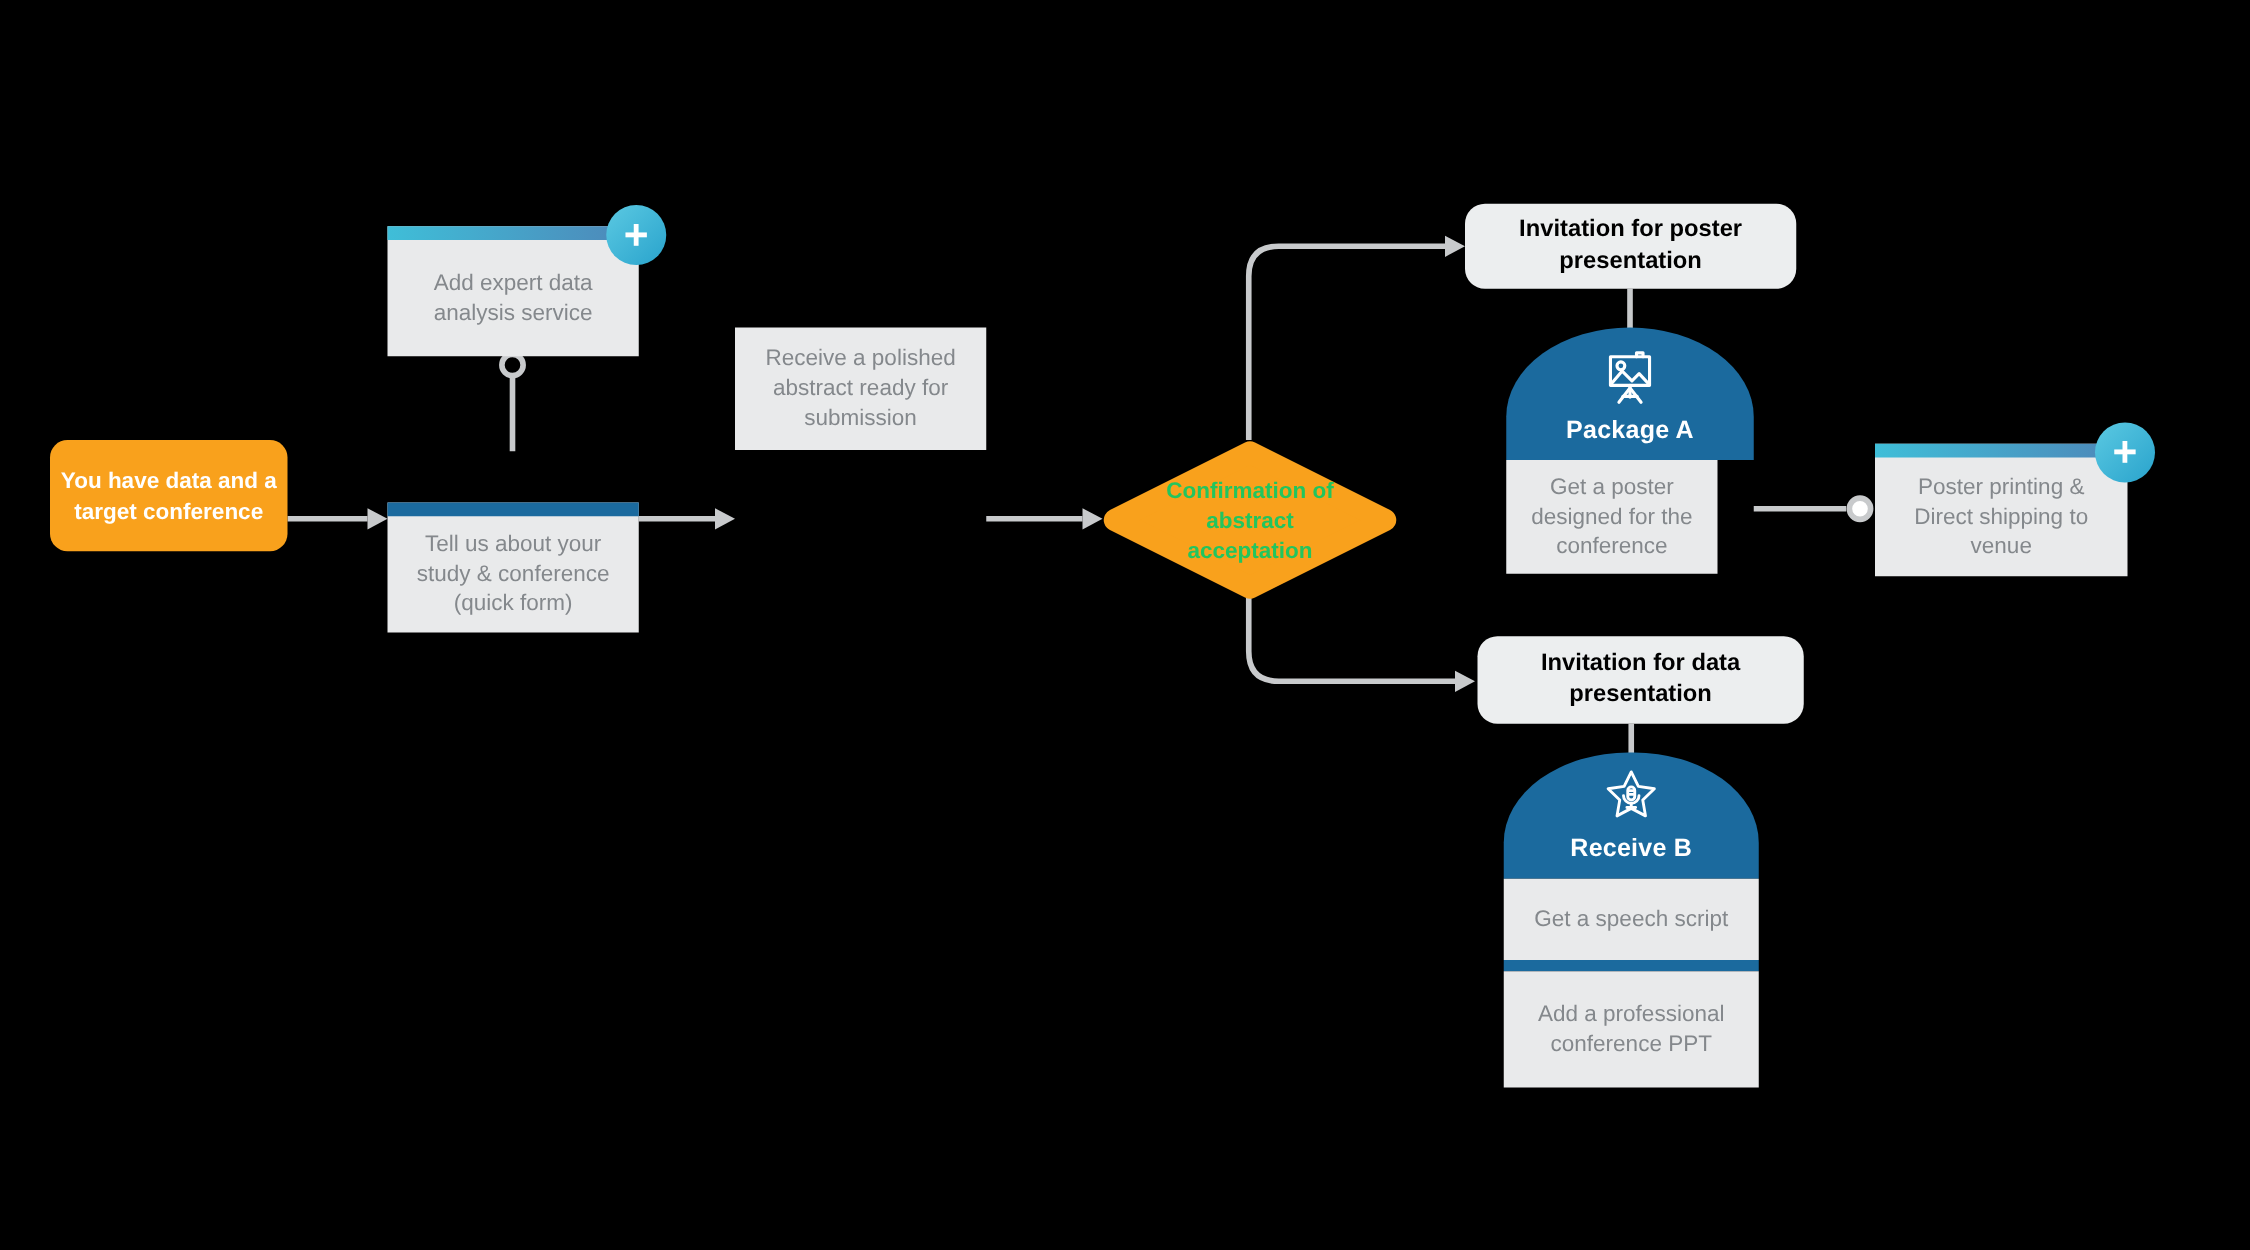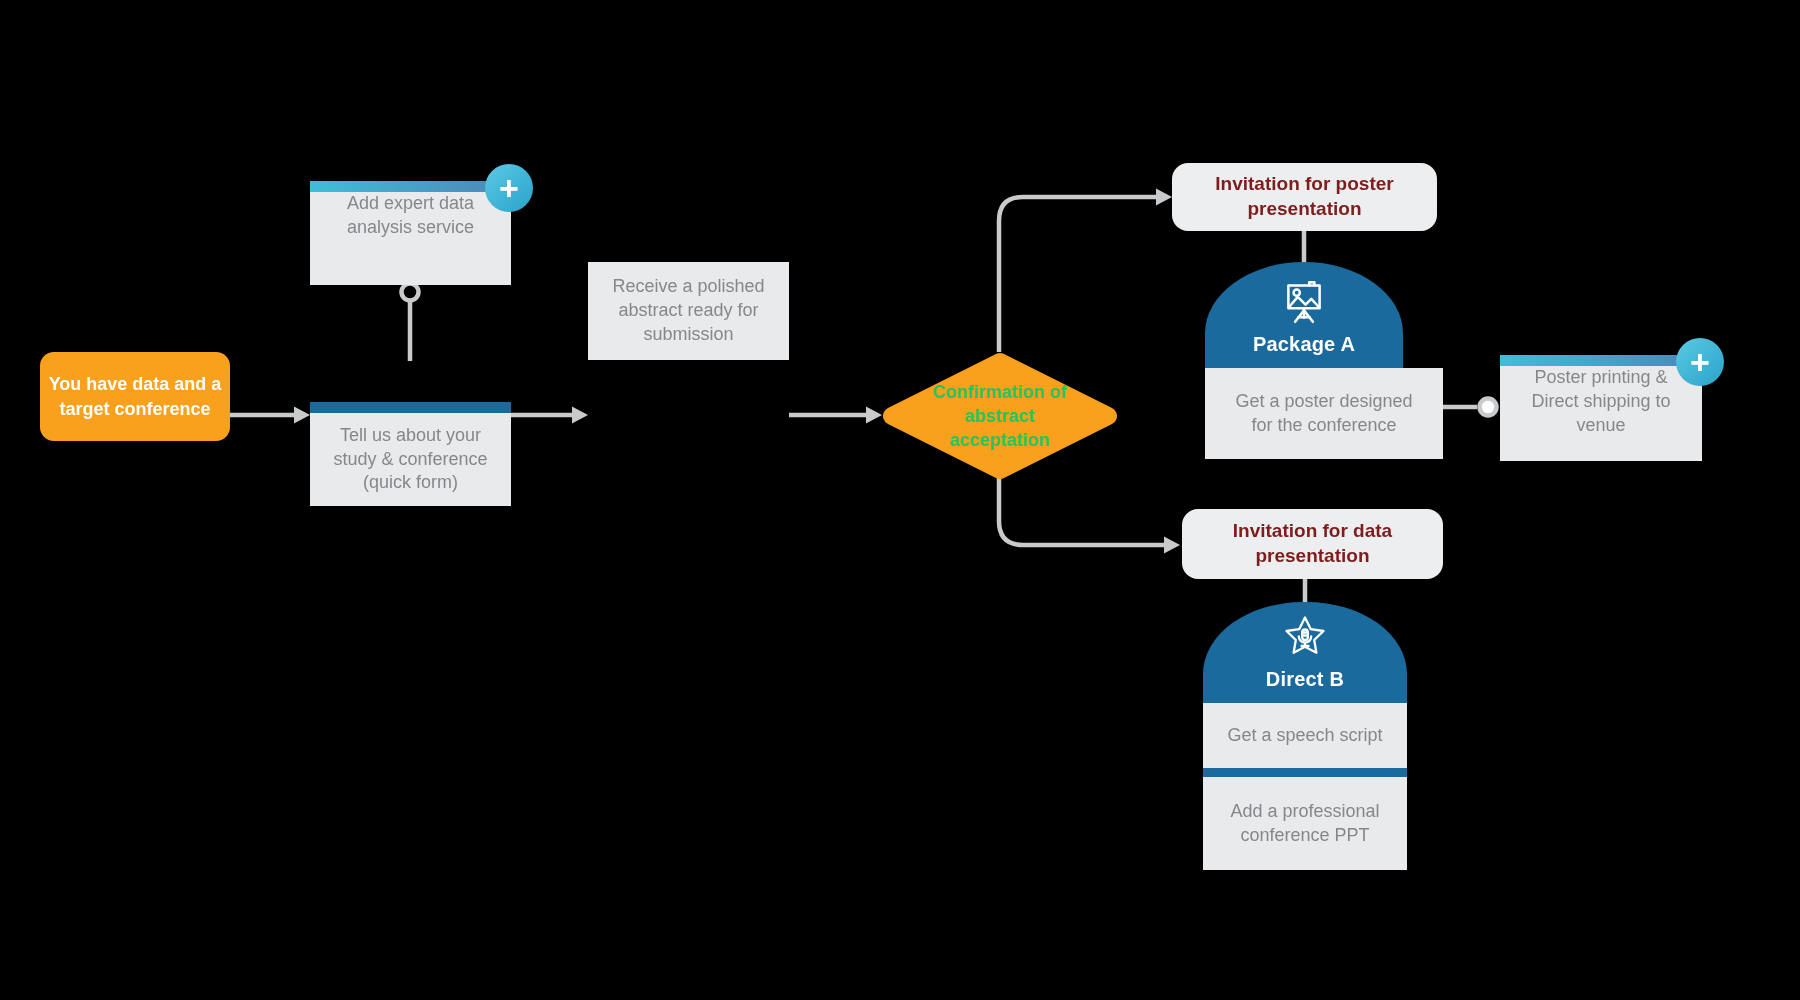--- a/index.html
+++ b/index.html
@@ -17,21 +17,21 @@
     left:40px;top:352px;width:190px;height:89px;border-radius:14px;
     background:#F9A11C;color:#fff;font-weight:bold;font-size:18px;line-height:1.35;
   }
   .start-box .lbl{max-width:178px;}
 
   
   .addon{background:#E9EAEB;}
   .addon .bar{position:absolute;left:0;top:0;right:0;height:11px;
     background:linear-gradient(90deg,#3FBED8,#4E86B8);}
   .addon .body{position:absolute;left:0;top:11px;right:0;bottom:0;
-    display:flex;align-items:flex-start;justify-content:center;text-align:center;
+    display:flex;align-items:center;justify-content:center;text-align:center;
     color:#84888C;font-size:18px;line-height:1.33;}
   .addon-analysis{left:310px;top:181px;width:201px;height:104px;}
   .addon-analysis .lbl{width:170px;}
   .addon-printing{left:1500px;top:355px;width:202px;height:106px;}
   .addon-printing .lbl{width:180px;}
 
   .plus-badge{
     position:absolute;width:48px;height:48px;border-radius:50%;
     background:linear-gradient(135deg,#5BC9E2,#29A3CC);
     display:flex;align-items:center;justify-content:center;
@@ -60,39 +60,39 @@
     text-align:center;color:#84888C;font-size:18px;line-height:1.33;box-sizing:border-box;}
   .pkg .divider{background:#1B6A9E;height:9px;}
 
   .pkg-base{left:588px;top:262px;width:201px;}
   .pkg-base .dome{width:201px;height:106px;}
   .pkg-base .sect{width:201px;height:98px;}
   .pkg-base .lbl{width:180px;}
 
   .pkg-a{left:1205px;top:262px;width:198px;}
   .pkg-a .dome{width:198px;height:106px;}
-  .pkg-a .sect{width:238px;height:91px;}
+  .pkg-a .sect{width:169px;height:91px;}
   .pkg-a .lbl{width:190px;}
 
   .pkg-b{left:1203px;top:602px;width:204px;}
   .pkg-b .dome{width:204px;height:101px;}
   .pkg-b .sect1{width:204px;height:65px;}
   .pkg-b .sect2{width:204px;height:93px;}
   .pkg-b .lbl{width:180px;}
 
   
   .decision{left:878px;top:352px;width:244px;height:128px;}
   .decision svg{position:absolute;left:0;top:0;}
   .decision .lbl{position:absolute;left:0;top:0;width:244px;height:128px;
     display:flex;align-items:center;justify-content:center;text-align:center;
     color:#22c55e;font-weight:bold;font-size:18px;line-height:1.35;}
   .decision .lbl span{width:160px;}
 
   
-  .invite{background:#ECEEEF;border-radius:16px;color:#7f1d1d;font-weight:bold;
+  .invite{background:#ECEEEF;border-radius:16px;color:#000000;font-weight:bold;
     font-size:19px;line-height:1.3;}
   .invite-poster{left:1172px;top:163px;width:265px;height:68px;}
   .invite-poster .lbl{width:215px;}
   .invite-oral{left:1182px;top:509px;width:261px;height:70px;}
   .invite-oral .lbl{width:200px;}
 
   .ic{display:block;}
 </style>
 </head>
 <body>
@@ -196,21 +196,21 @@
 
   <div class="node pkg pkg-b">
     <div class="dome">
       <svg class="ic" width="50" height="48" viewBox="0 0 48 48" fill="none" stroke="#fff" stroke-width="2.3" stroke-linecap="round" stroke-linejoin="round">
         <path d="M24 4.5l5.7 11.6 12.8 1.9-9.3 9 2.2 12.7L24 33.7l-11.4 6 2.2-12.7-9.3-9 12.8-1.9z"></path>
         <rect x="21.2" y="16.5" width="5.6" height="10.5" rx="2.8"></rect>
         <path d="M17.8 23.5a6.2 6.2 0 0 0 12.4 0"></path>
         <path d="M24 29.7V33M20.5 33h7"></path>
         <path d="M22.6 19.5h2.8M22.6 22.5h2.8"></path>
       </svg>
-      <span class="ttl">Direct B</span>
+      <span class="ttl">Receive B</span>
     </div>
     <div class="sect sect1">
       <span class="lbl">Get a speech script</span>
     </div>
     <div class="divider"></div>
     <div class="sect sect2">
       <span class="lbl">Add a professional conference PPT</span>
     </div>
   </div>
 

